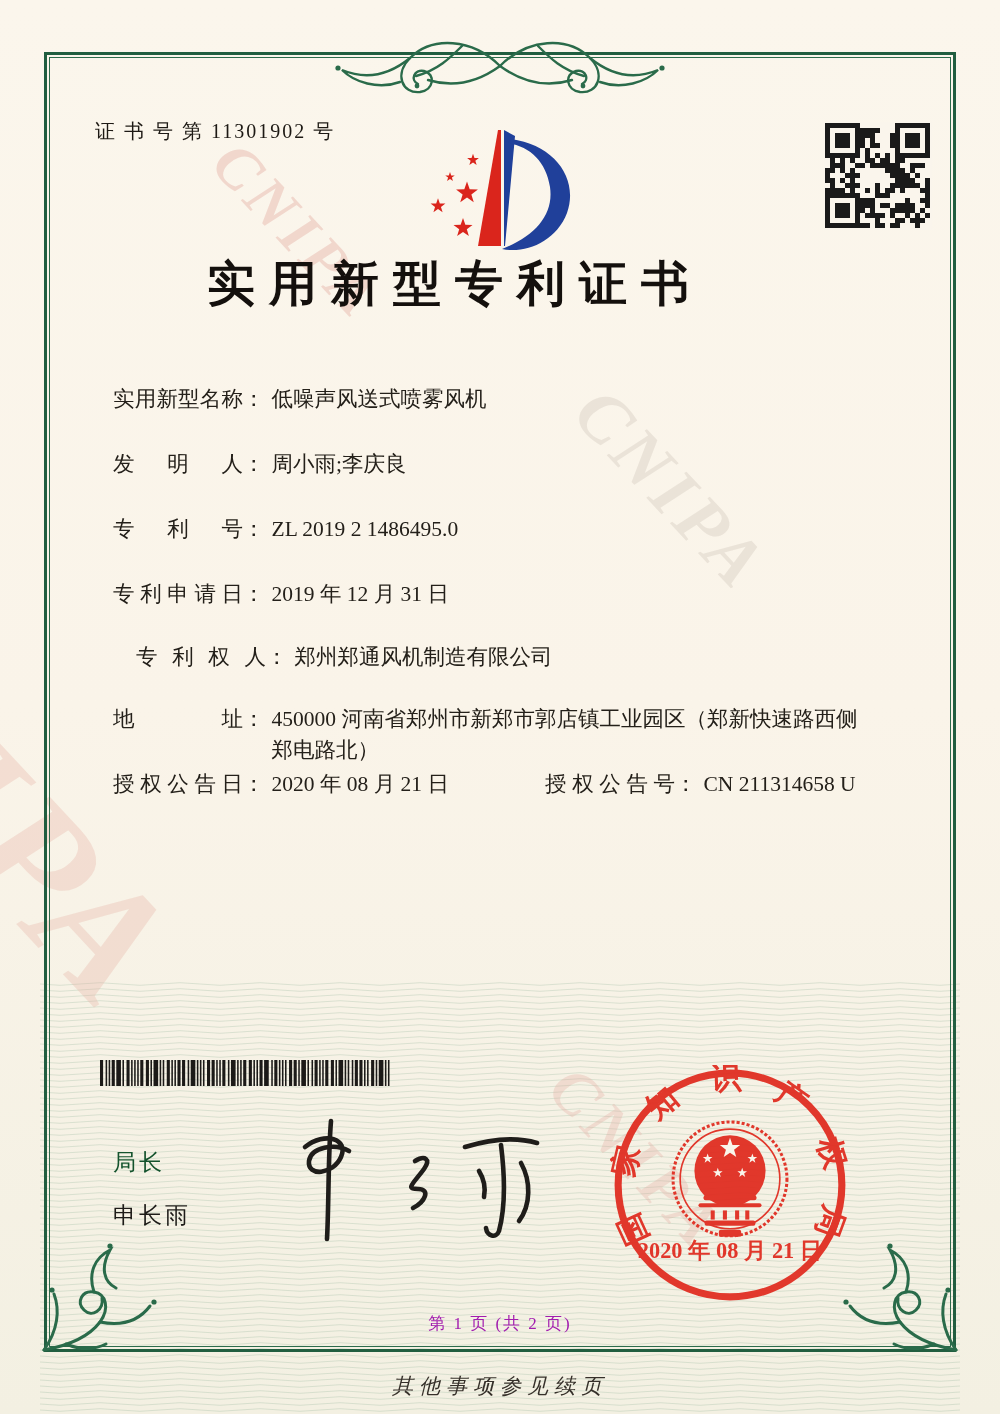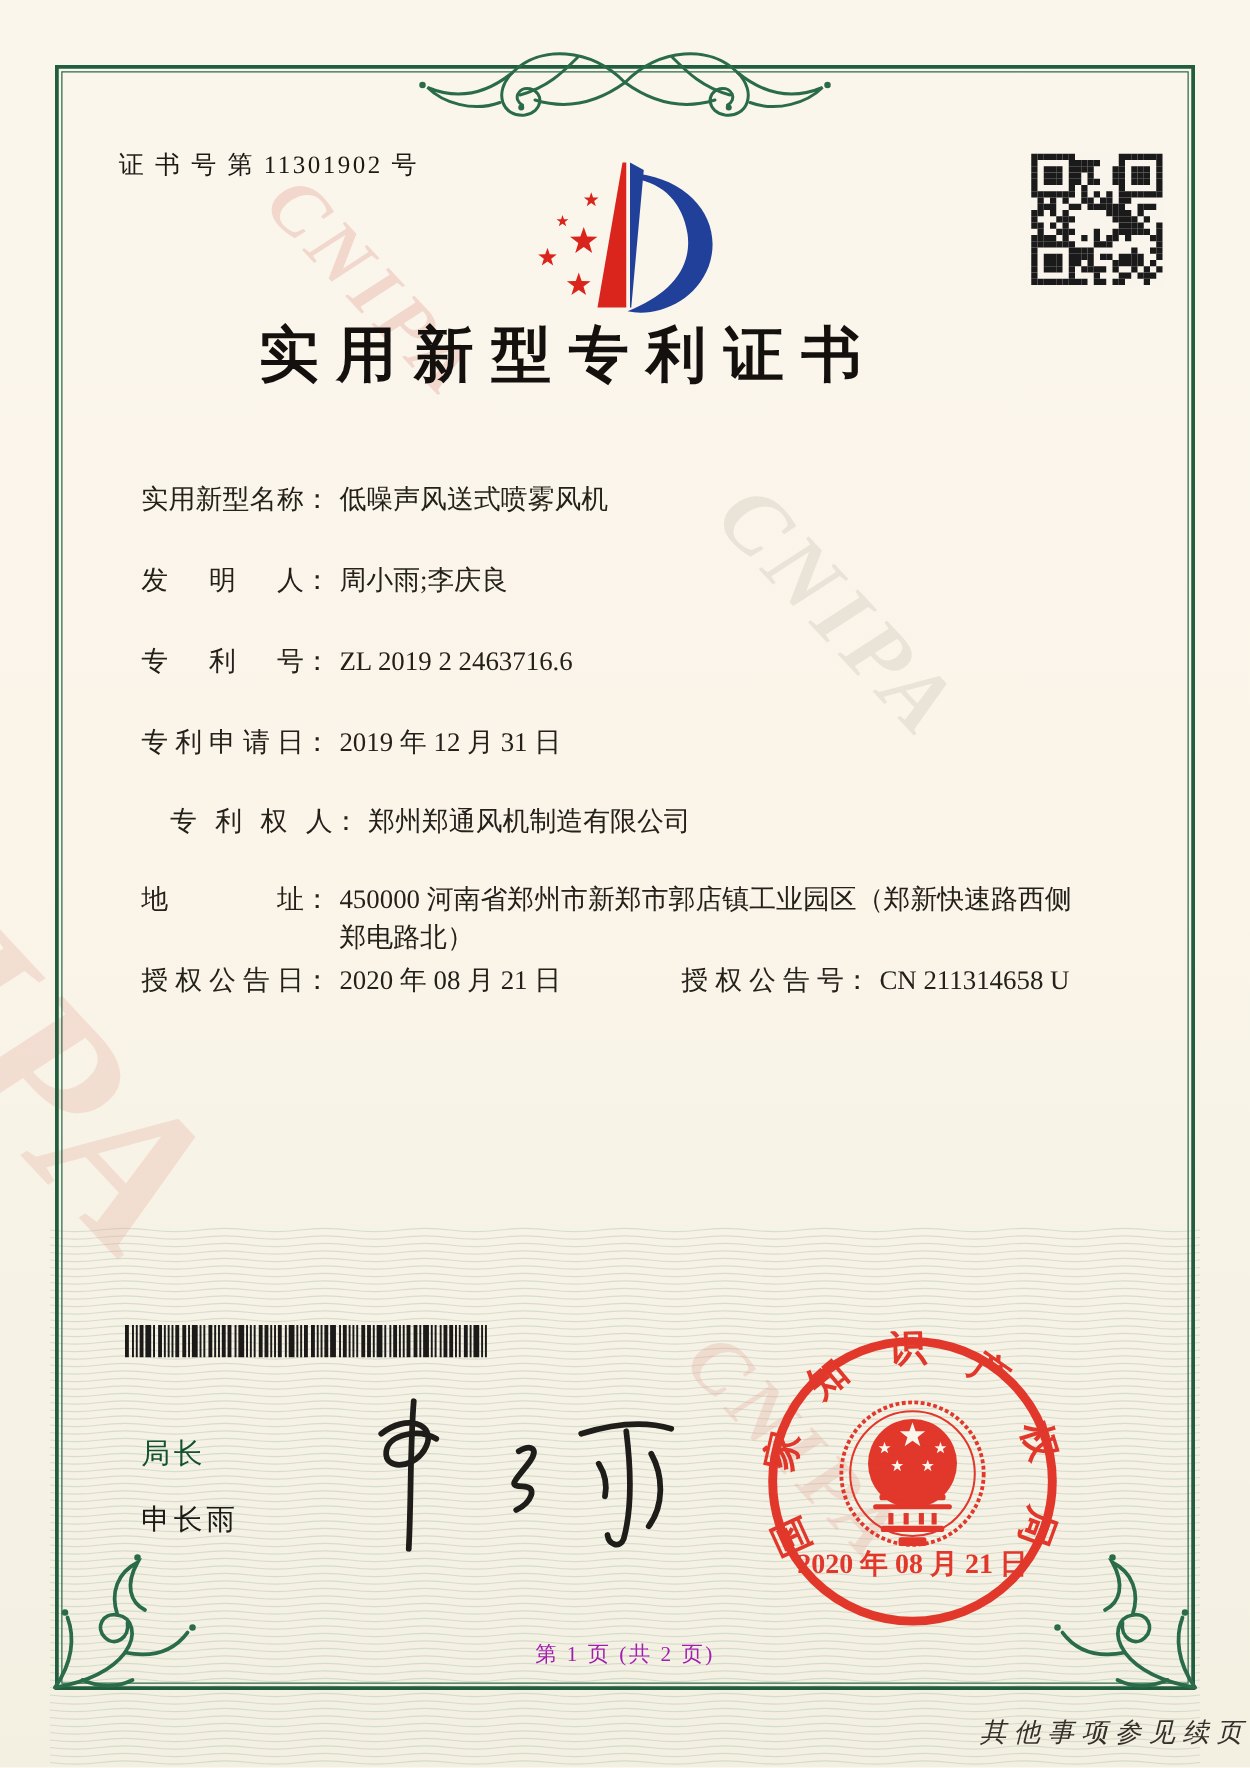--- a/index.html
+++ b/index.html
@@ -30,21 +30,21 @@
   .fval{display:inline-block;vertical-align:top;margin-left:7px;max-width:590px;line-height:31px;}
   
   .legal{left:110px;top:820px;width:782px;font-size:21px;line-height:33.5px;
          font-style:italic;color:#36302a;}
   .legal p{margin:0;text-indent:2em;}
   
   .role{left:113px;top:1147px;font-size:23px;letter-spacing:3px;font-family:"Liberation Sans","DejaVu Sans",sans-serif;color:#14532d;}
   .dname{left:113px;top:1200px;font-size:23px;letter-spacing:3px;font-family:"Liberation Sans","DejaVu Sans",sans-serif;color:#1d1b18;}
   
   .pageno{left:0;top:1312px;width:1000px;text-align:center;font-size:17px;letter-spacing:2px;color:#a21caf;}
-  .cont{left:0;top:1372px;width:1000px;text-align:right;font-size:21px;letter-spacing:6px;
+  .cont{left:0;top:1372px;width:1000px;text-align:center;font-size:21px;letter-spacing:6px;
         font-style:italic;color:#36302a;}
   svg{display:block;}
 </style>
 </head>
 <body>
 
 <svg width="0" height="0" style="position:absolute">
   <defs>
     <polygon id="star" points="0,-10 2.35,-3.24 9.51,-3.09 3.8,1.24 5.88,8.09 0,4 -5.88,8.09 -3.8,1.24 -9.51,-3.09 -2.35,-3.24"></polygon>
     <g id="flHalf" fill="none" stroke="#2a6b4a" stroke-width="2.4" stroke-linecap="round">
@@ -353,21 +353,21 @@
 
 <div class="abs title">实用新型专利证书</div>
 
 <div class="frow" style="top:384px;">
   <span class="flab">实用新型名称</span><span class="fcol">：</span><span class="fval">低噪声风送式喷雾风机</span>
 </div>
 <div class="frow" style="top:449px;">
   <span class="flab">发明人</span><span class="fcol">：</span><span class="fval">周小雨;李庆良</span>
 </div>
 <div class="frow" style="top:514px;">
-  <span class="flab">专利号</span><span class="fcol">：</span><span class="fval">ZL 2019 2 2463716.6</span>
+  <span class="flab">专利号</span><span class="fcol">：</span><span class="fval">ZL 2019 2 1486495.0</span>
 </div>
 <div class="frow" style="top:579px;">
   <span class="flab">专利申请日</span><span class="fcol">：</span><span class="fval">2019 年 12 月 31 日</span>
 </div>
 <div class="frow" style="top:642px;margin-left:23px;">
   <span class="flab">专利权人</span><span class="fcol">：</span><span class="fval">郑州郑通风机制造有限公司</span>
 </div>
 <div class="frow" style="top:704px;">
   <span class="flab">地址</span><span class="fcol">：</span><span class="fval">450000 河南省郑州市新郑市郭店镇工业园区（郑新快速路西侧郑电路北）</span>
 </div>

